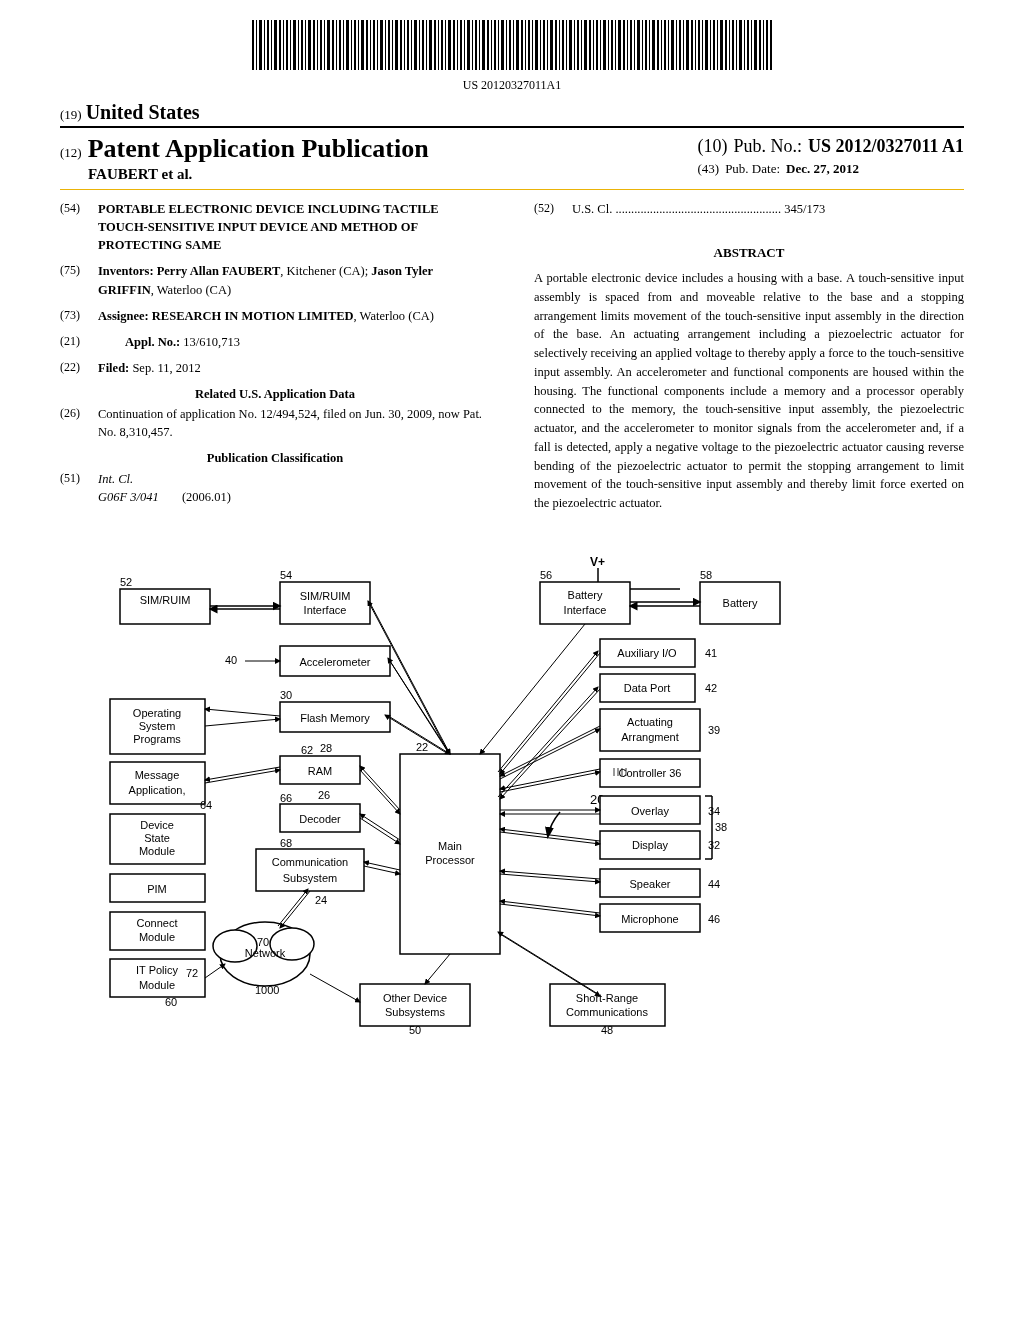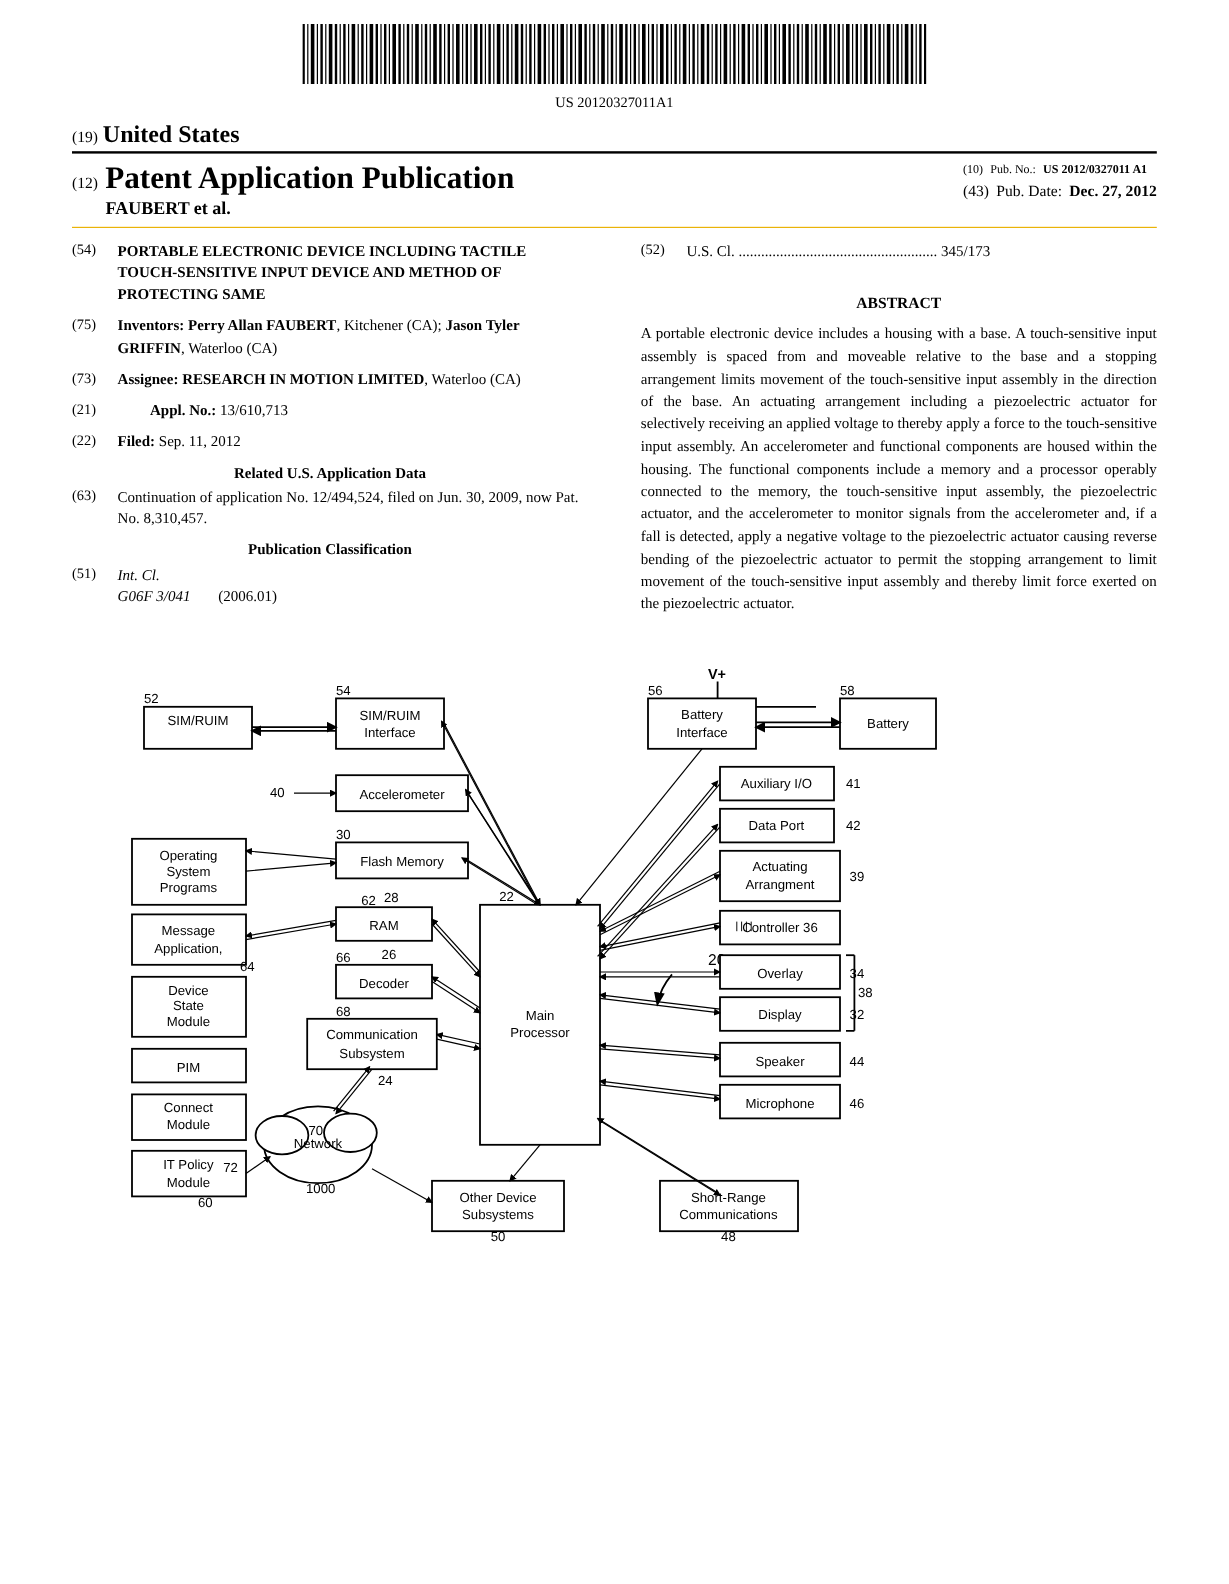--- a/index.html
+++ b/index.html
@@ -256,21 +256,21 @@
 
   <div class="header-title-row">
     <div>
       <div style="display:flex; align-items:baseline; gap:6px;">
         <span style="font-size:13px;">(12)</span>
         <span style="font-size:26px; font-weight:bold;">Patent Application Publication</span>
       </div>
       <div style="padding-left:28px; font-size:15px; font-weight:bold; padding-top:2px;">FAUBERT et al.</div>
     </div>
     <div style="margin-left:auto; padding-left:20px; padding-top:2px;">
-      <div style="display:flex; gap:6px; font-size:10px;">
+      <div style="display:flex; gap:6px; font-size:18px;">
         <span>(10)</span>
         <span>Pub. No.:</span>
         <strong>US 2012/0327011 A1</strong>
       </div>
       <div style="display:flex; gap:6px; font-size:13px; margin-top:4px;">
         <span>(43)</span>
         <span>Pub. Date:</span>
         <strong style="font-size:13px;">Dec. 27, 2012</strong>
       </div>
     </div>
@@ -314,21 +314,21 @@
       <div class="field-row">
         <span class="field-num">(22)</span>
         <div class="field-content">
           <span style="font-weight:bold;">Filed:</span>
           <span>Sep. 11, 2012</span>
         </div>
       </div>
 
       <div class="related-section">Related U.S. Application Data</div>
       <div class="field-row">
-        <span class="field-num">(63)</span>
+        <span class="field-num">(26)</span>
         <div class="field-content">Continuation of application No. 12/494,524, filed on Jun. 30, 2009, now Pat. No. 8,310,457.</div>
       </div>
 
       <div class="related-section">Publication Classification</div>
       <div class="field-row">
         <span class="field-num">(51)</span>
         <div class="field-content">
           <em>Int. Cl.</em><br>
           <em>G06F 3/041</em>
           <span style="margin-left:20px;">(2006.01)</span>

